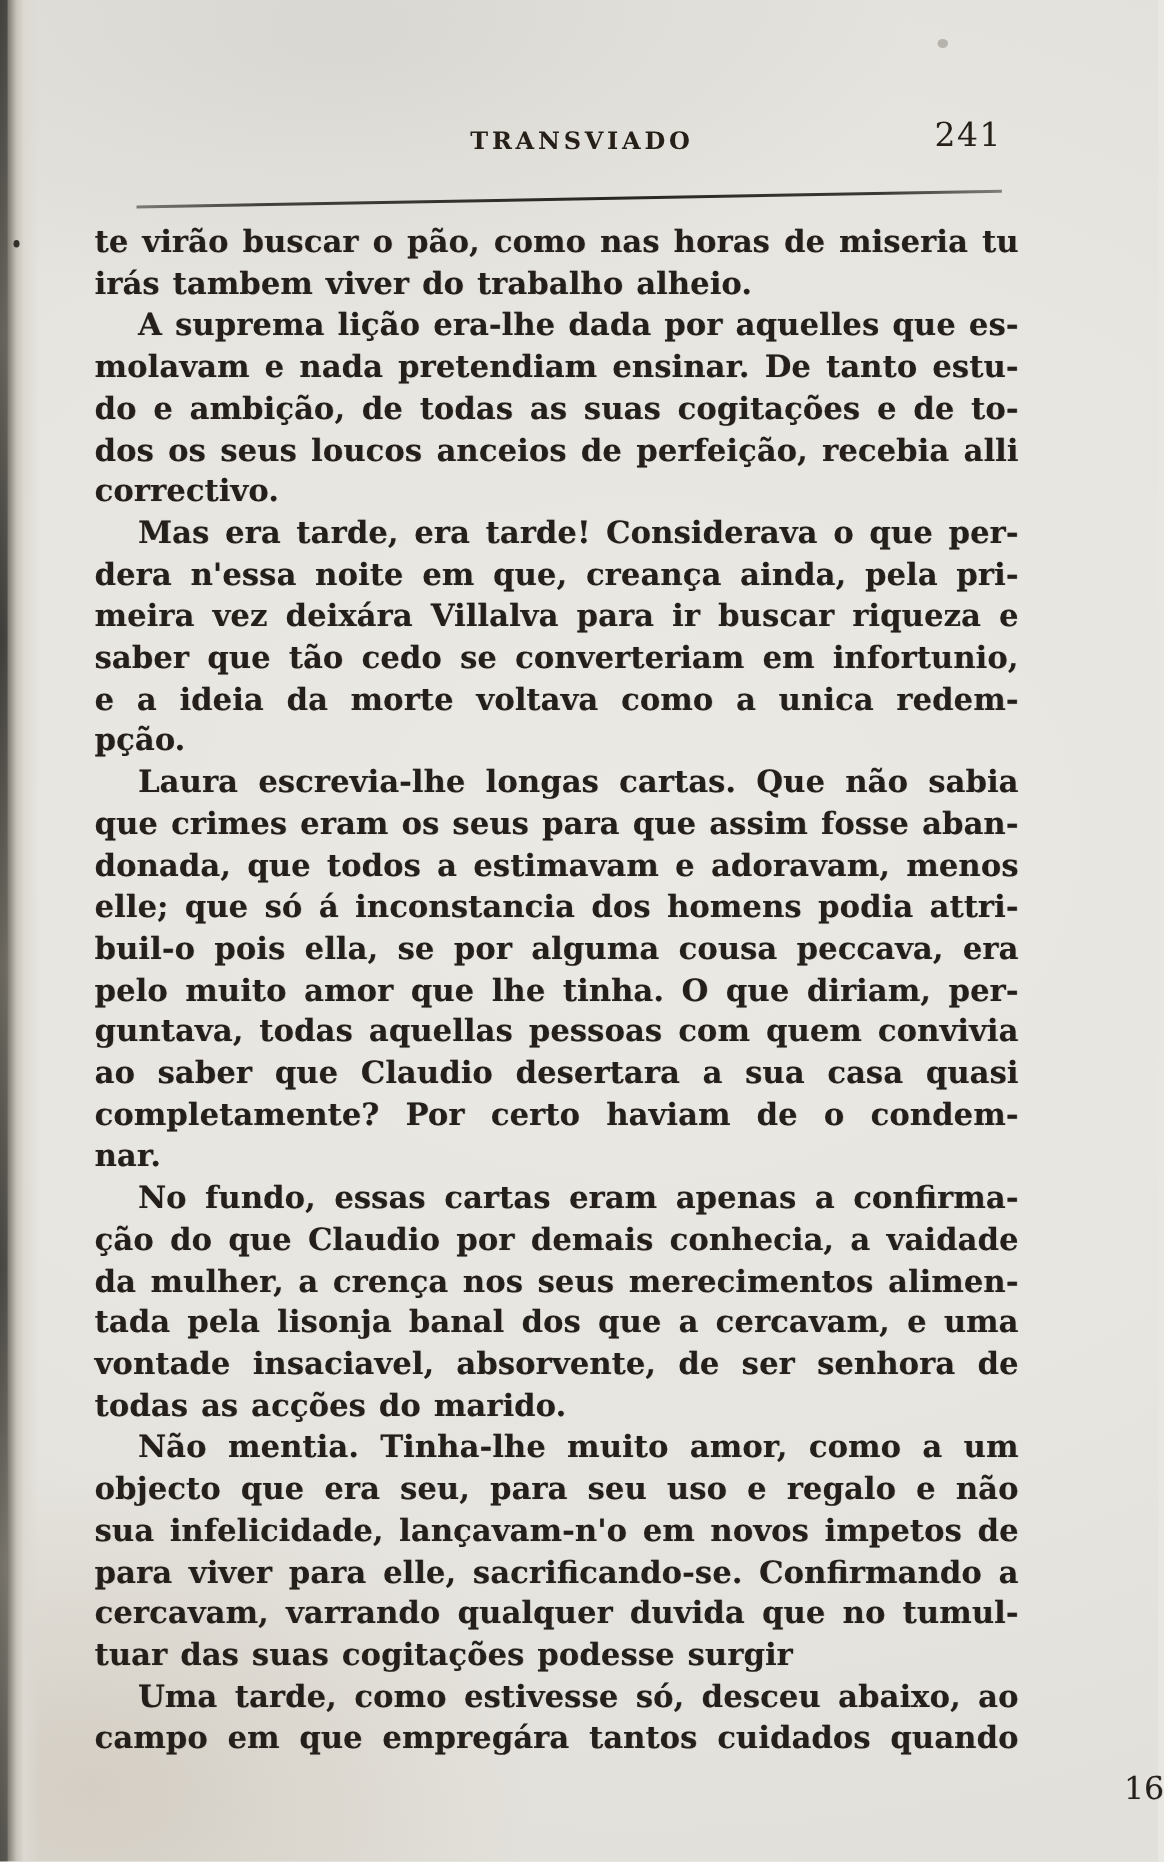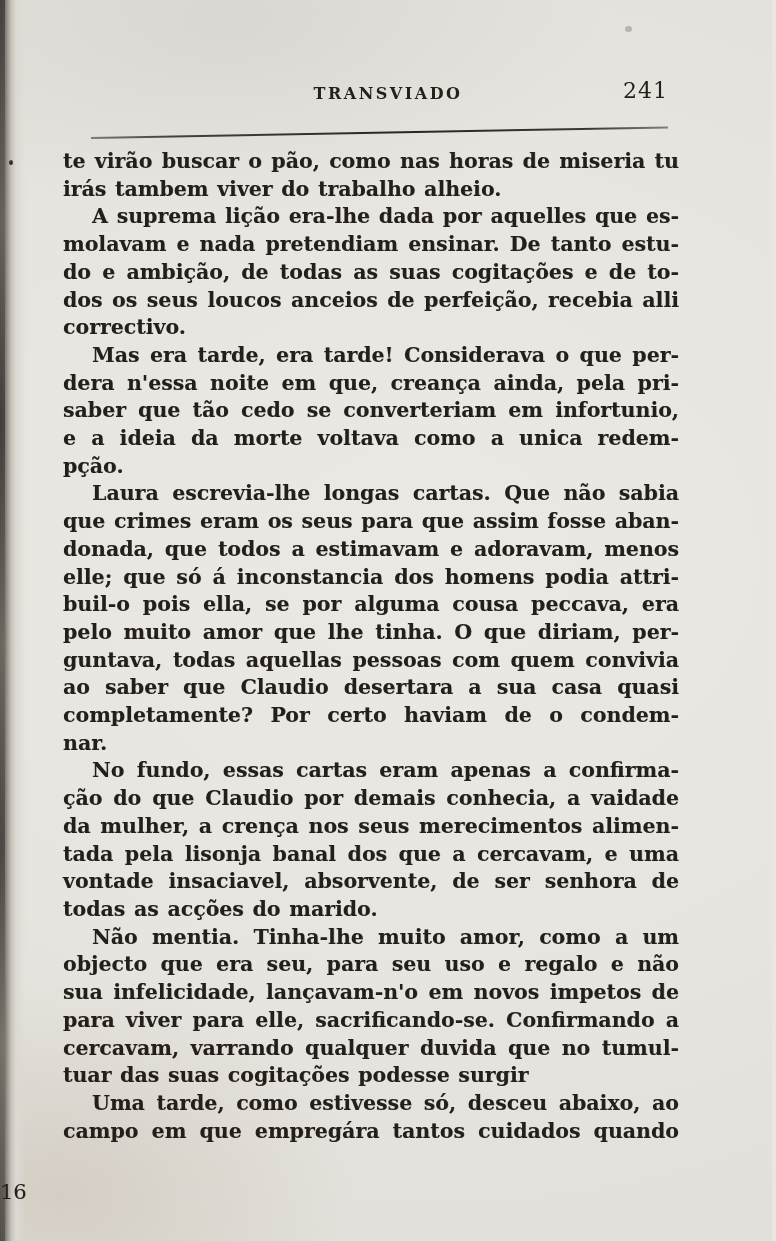--- a/index.html
+++ b/index.html
@@ -67,22 +67,22 @@
     word-spacing: 1.5px;
     color: #241f1a;
     text-shadow: 0.3px 0.3px 0.5px rgba(36,30,24,.35);
   }
   .line { white-space: normal; text-align: justify; font-weight: bold; }
   .line.fill { text-align-last: justify; -moz-text-align-last: justify; }
   .line.indent { text-indent: 29px; }
 
   .signature-mark {
     position: absolute; left: 0; top: 1180px; width: 776px;
-    padding-right: 116px; box-sizing: border-box;
-    text-align: left;
+    box-sizing: border-box;
+    text-align: right;
     font-size: 21px; color: #241f1a;
     text-shadow: 0.3px 0.3px 0.5px rgba(36,30,24,.35);
   }
 </style>
 </head>
 <body>
 
 <div class="page">
   <div class="edge-left"></div>
   <div class="edge-left-streak"></div>
@@ -99,20 +99,21 @@
   <div class="text-block">
       <div class="line fill">te virão buscar o pão, como nas horas de miseria tu</div>
       <div class="line">irás tambem viver do trabalho alheio.</div>
       <div class="line fill indent">A suprema lição era-lhe dada por aquelles que es-</div>
       <div class="line fill">molavam e nada pretendiam ensinar. De tanto estu-</div>
       <div class="line fill">do e ambição, de todas as suas cogitações e de to-</div>
       <div class="line fill">dos os seus loucos anceios de perfeição, recebia alli</div>
       <div class="line">correctivo.</div>
       <div class="line fill indent">Mas era tarde, era tarde! Considerava o que per-</div>
       <div class="line fill">dera n'essa noite em que, creança ainda, pela pri-</div>
+      <div class="line fill">meira vez deixára Villalva para ir buscar riqueza e</div>
       <div class="line fill">saber que tão cedo se converteriam em infortunio,</div>
       <div class="line fill">e a ideia da morte voltava como a unica redem-</div>
       <div class="line">pção.</div>
       <div class="line fill indent">Laura escrevia-lhe longas cartas. Que não sabia</div>
       <div class="line fill">que crimes eram os seus para que assim fosse aban-</div>
       <div class="line fill">donada, que todos a estimavam e adoravam, menos</div>
       <div class="line fill">elle; que só á inconstancia dos homens podia attri-</div>
       <div class="line fill">buil-o pois ella, se por alguma cousa peccava, era</div>
       <div class="line fill">pelo muito amor que lhe tinha. O que diriam, per-</div>
       <div class="line fill">guntava, todas aquellas pessoas com quem convivia</div>

